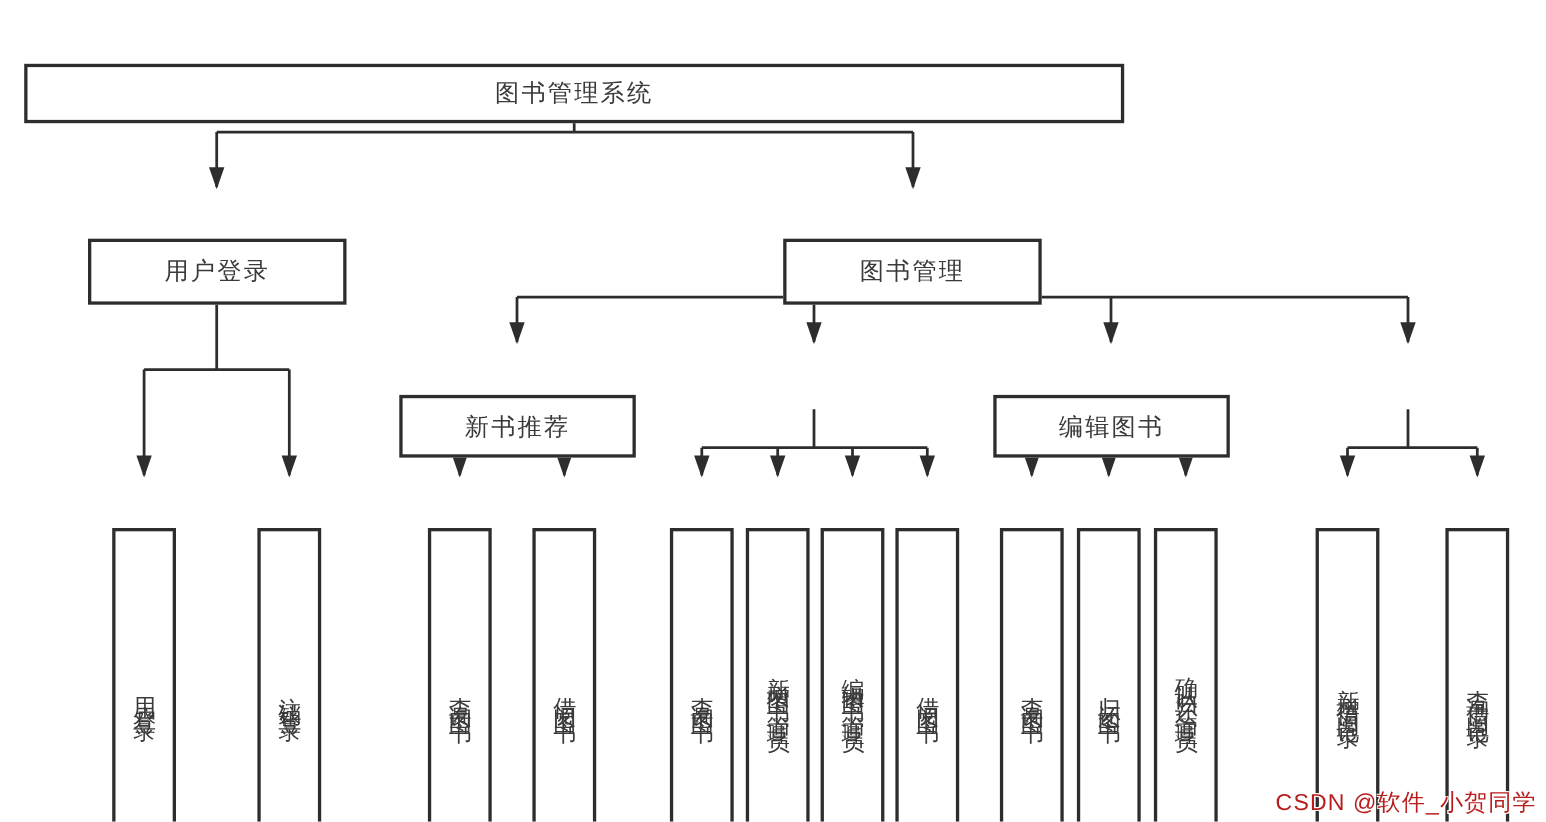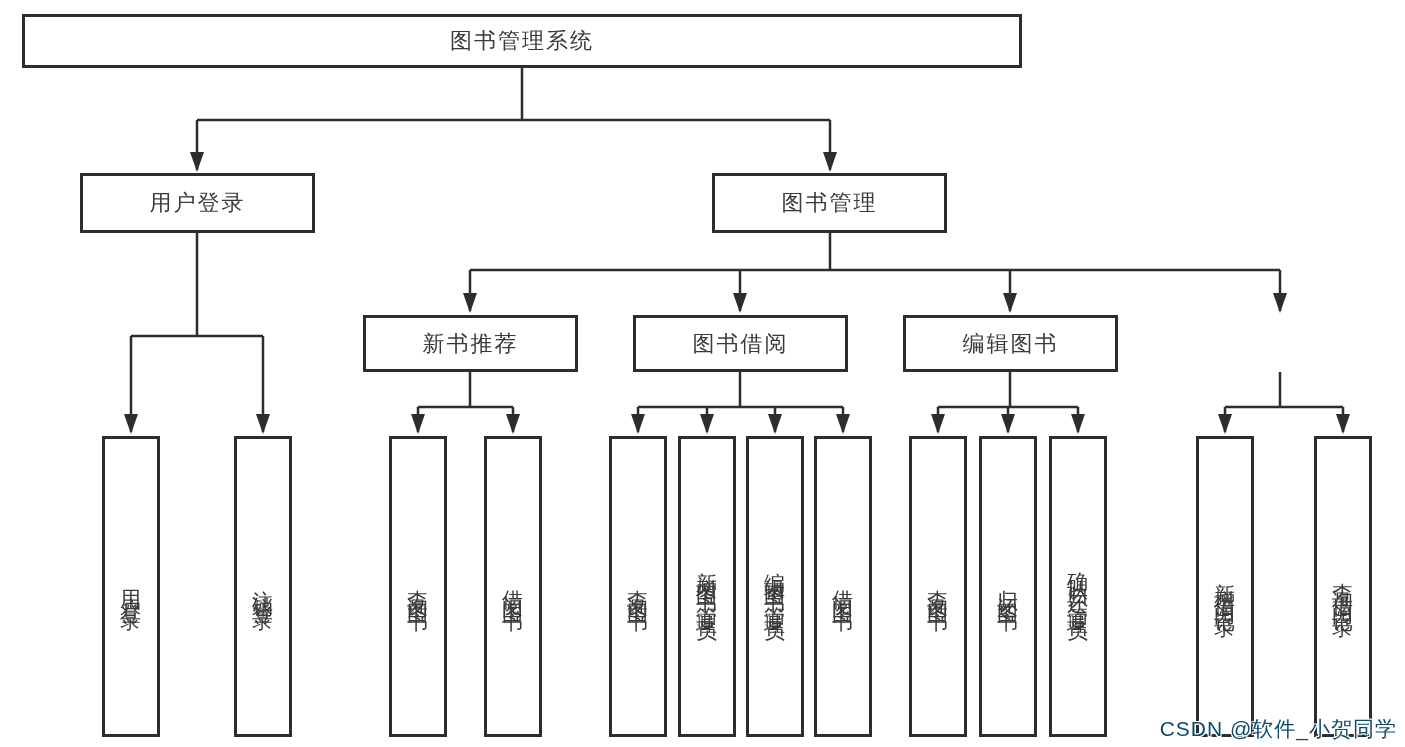--- a/index.html
+++ b/index.html
@@ -19,20 +19,21 @@
   .node {
     position: absolute;
     box-sizing: border-box;
     border: 3px solid #2d2d2d;
     background: #ffffff;
     color: #3a3a3a;
     display: flex;
     align-items: center;
     justify-content: center;
     text-align: right;
+    margin-top: 44px;
   }
   .hnode {
     font-size: 22px;
     letter-spacing: 2px;
     line-height: 1;
   }
   .vnode {
     writing-mode: vertical-rl;
     font-size: 21px;
     letter-spacing: 7px;
@@ -59,21 +60,21 @@
   .lf10   { left: 979px; }
   .lf11   { left: 1049px; }
   .lf12   { left: 1196px; }
   .lf13   { left: 1314px; }
   .watermark {
     position: absolute;
     right: 8px;
     bottom: 4px;
     font-size: 21px;
     letter-spacing: 1px;
-    color: #0c4a6e;
+    color: #b91c1c;
     text-shadow: -1px -1px 0 #ffffff, 1px -1px 0 #ffffff,
                  -1px 1px 0 #ffffff, 1px 1px 0 #ffffff;
     z-index: 5;
   }
 </style>
 </head>
 <body>
 
 <div id="app">
 
@@ -116,21 +117,20 @@
       <polygon points="1343,434 1336,414 1350,414"></polygon>
     </g>
   </svg>
 
   <div class="node hnode root">图书管理系统</div>
 
   <div class="node hnode l2a">用户登录</div>
   <div class="node hnode l2b">图书管理</div>
 
   <div class="node hnode l3 l3a">新书推荐</div>
-  <div class="node hnode l3 l3b">图书借阅</div>
   <div class="node hnode l3 l3c">编辑图书</div>
 
   <div class="node vnode leaf lf1">用户登录</div>
   <div class="node vnode leaf lf2">注销登录</div>
 
   <div class="node vnode leaf lf3">查询图书</div>
   <div class="node vnode leaf lf4">借阅图书</div>
 
   <div class="node vnode leaf lf5">查询图书</div>
   <div class="node vnode leaf lf6">新增图书（管理员）</div>

